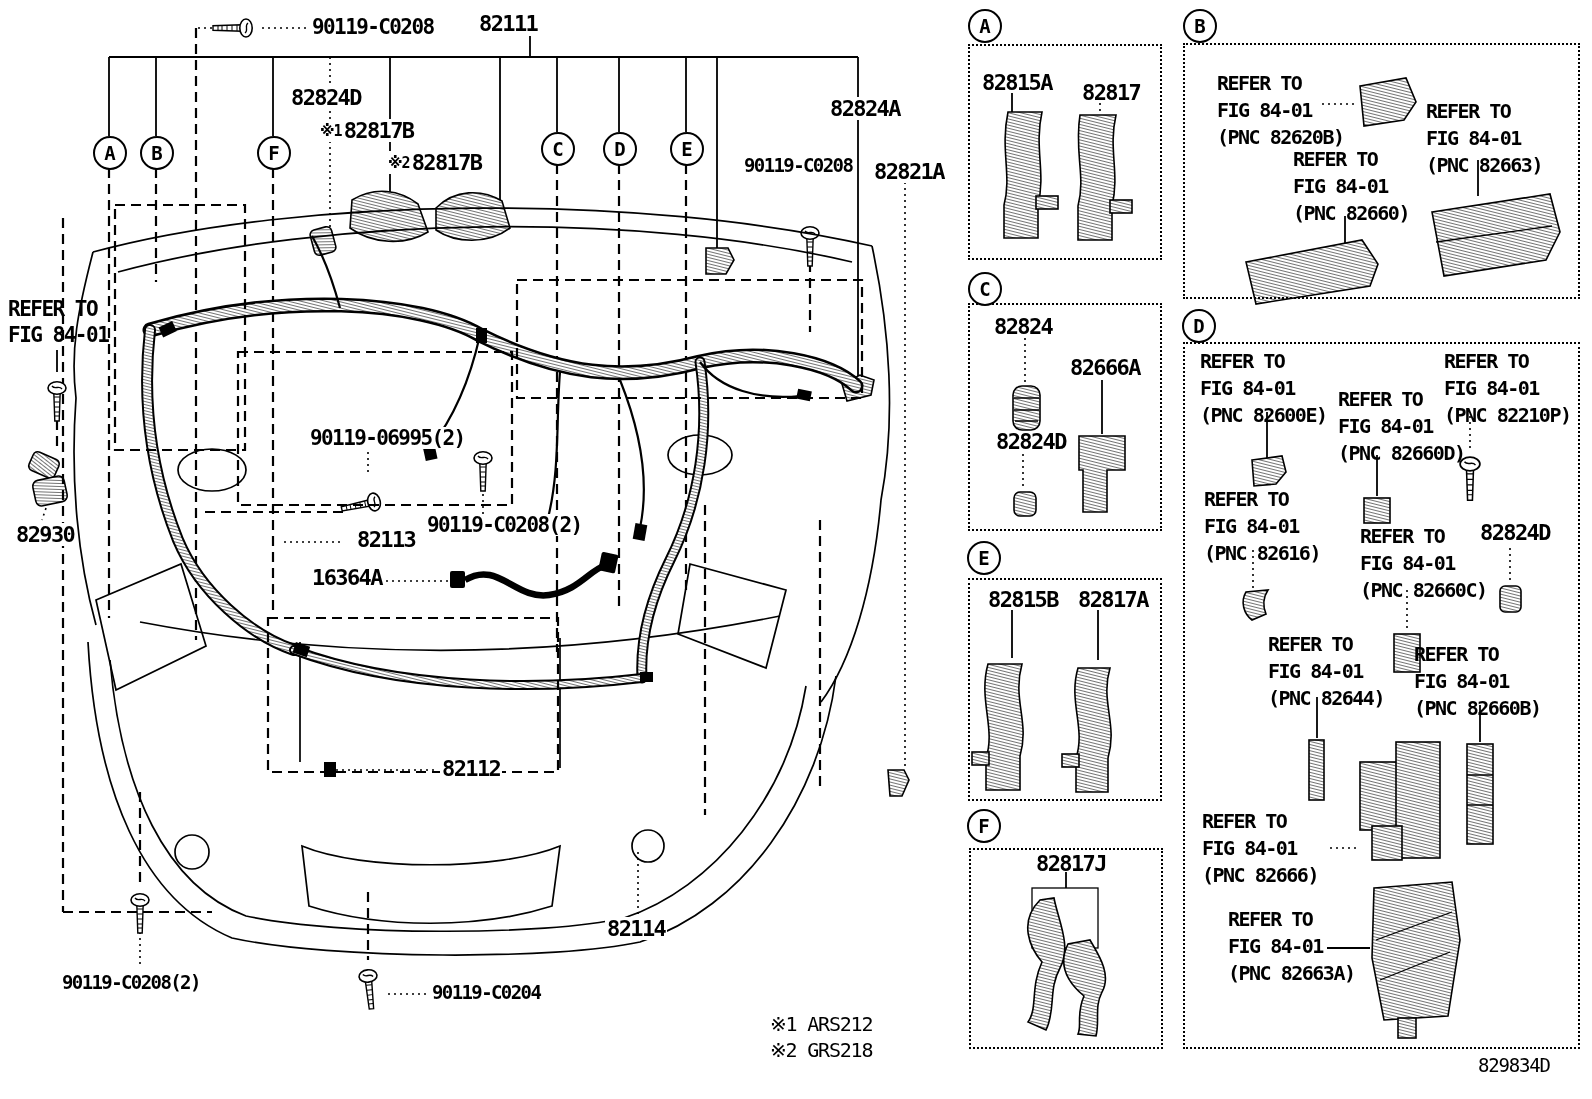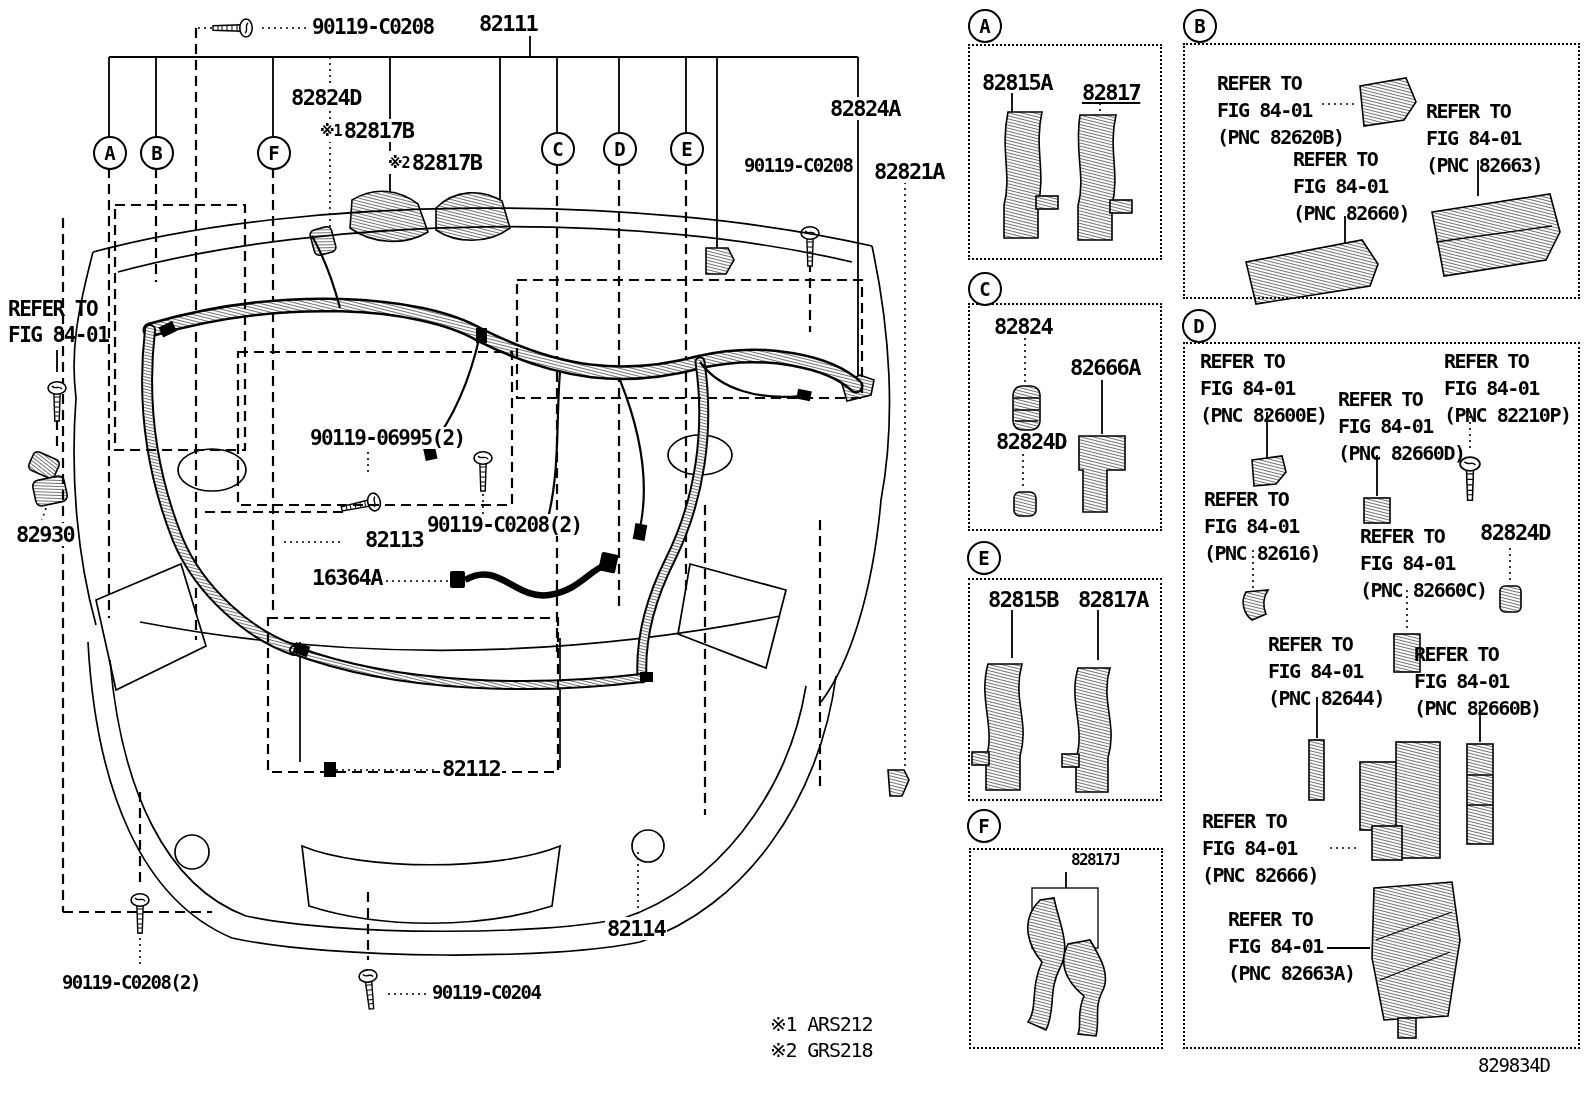--- a/index.html
+++ b/index.html
@@ -278,30 +278,30 @@
 <div class="lbl" style="left:386px;top:151px;font-size:22px;"><span class="pre">※2</span><span>82817B</span></div>
 <div class="lbl" style="left:828px;top:97px;font-size:22px;">82824A</div>
 <div class="lbl sm" style="left:742px;top:156px;">90119-C0208</div>
 <div class="lbl" style="left:872px;top:160px;font-size:22px;">82821A</div>
 <div class="ref" style="left:8px;top:296px;line-height:26px;font-size:21px;">
   <div>REFER TO</div>
   <div>FIG 84-01</div>
 </div>
 <div class="lbl" style="left:14px;top:523px;font-size:22px;">82930</div>
 <div class="lbl" style="left:308px;top:427px;">90119-06995(2)</div>
-<div class="lbl" style="left:363px;top:528px;font-size:22px;text-align:center;">82113</div>
+<div class="lbl" style="left:355px;top:528px;font-size:22px;text-align:center;">82113</div>
 <div class="lbl" style="left:425px;top:514px;">90119-C0208(2)</div>
 <div class="lbl" style="left:310px;top:566px;font-size:22px;">16364A</div>
 <div class="lbl" style="left:440px;top:757px;font-size:22px;">82112</div>
 <div class="lbl" style="left:593px;top:917px;font-size:22px;margin-left:12px;">82114</div>
 <div class="lbl sm" style="left:60px;top:973px;">90119-C0208(2)</div>
 <div class="lbl sm" style="left:430px;top:983px;">90119-C0204</div>
 
 <div class="lbl nobg" style="left:980px;top:71px;font-size:22px;">82815A</div>
-<div class="lbl nobg" style="left:1080px;top:81px;font-size:22px;text-decoration:underline;">82817</div>
+<div class="lbl nobg" style="left:1080px;top:81px;font-size:22px;">82817</div>
 
 <div class="ref" style="left:1217px;top:70px;">
   <div>REFER TO</div>
   <div>FIG 84-01</div>
   <div>(PNC 82620B)</div>
 </div>
 <div class="ref" style="left:1426px;top:98px;">
   <div>REFER TO</div>
   <div>FIG 84-01</div>
   <div>(PNC 82663)</div>
@@ -359,19 +359,19 @@
 </div>
 <div class="ref" style="left:1228px;top:906px;">
   <div>REFER TO</div>
   <div>FIG 84-01</div>
   <div>(PNC 82663A)</div>
 </div>
 
 <div class="lbl nobg" style="left:986px;top:588px;font-size:22px;">82815B</div>
 <div class="lbl nobg" style="left:1076px;top:588px;font-size:22px;text-align:center;">82817A</div>
 
-<div class="lbl nobg" style="left:1034px;top:852px;font-size:16px;margin-left:35px;">82817J</div>
+<div class="lbl nobg" style="left:1034px;top:852px;font-size:22px;">82817J</div>
 
 <div class="foot" style="left:770px;top:1012px;">※1 ARS212</div>
 <div class="foot" style="left:770px;top:1038px;">※2 GRS218</div>
 <div class="foot" style="left:1478px;top:1054px;font-size:19px;">829834D</div>
 
 </div>
 
 </body></html>

